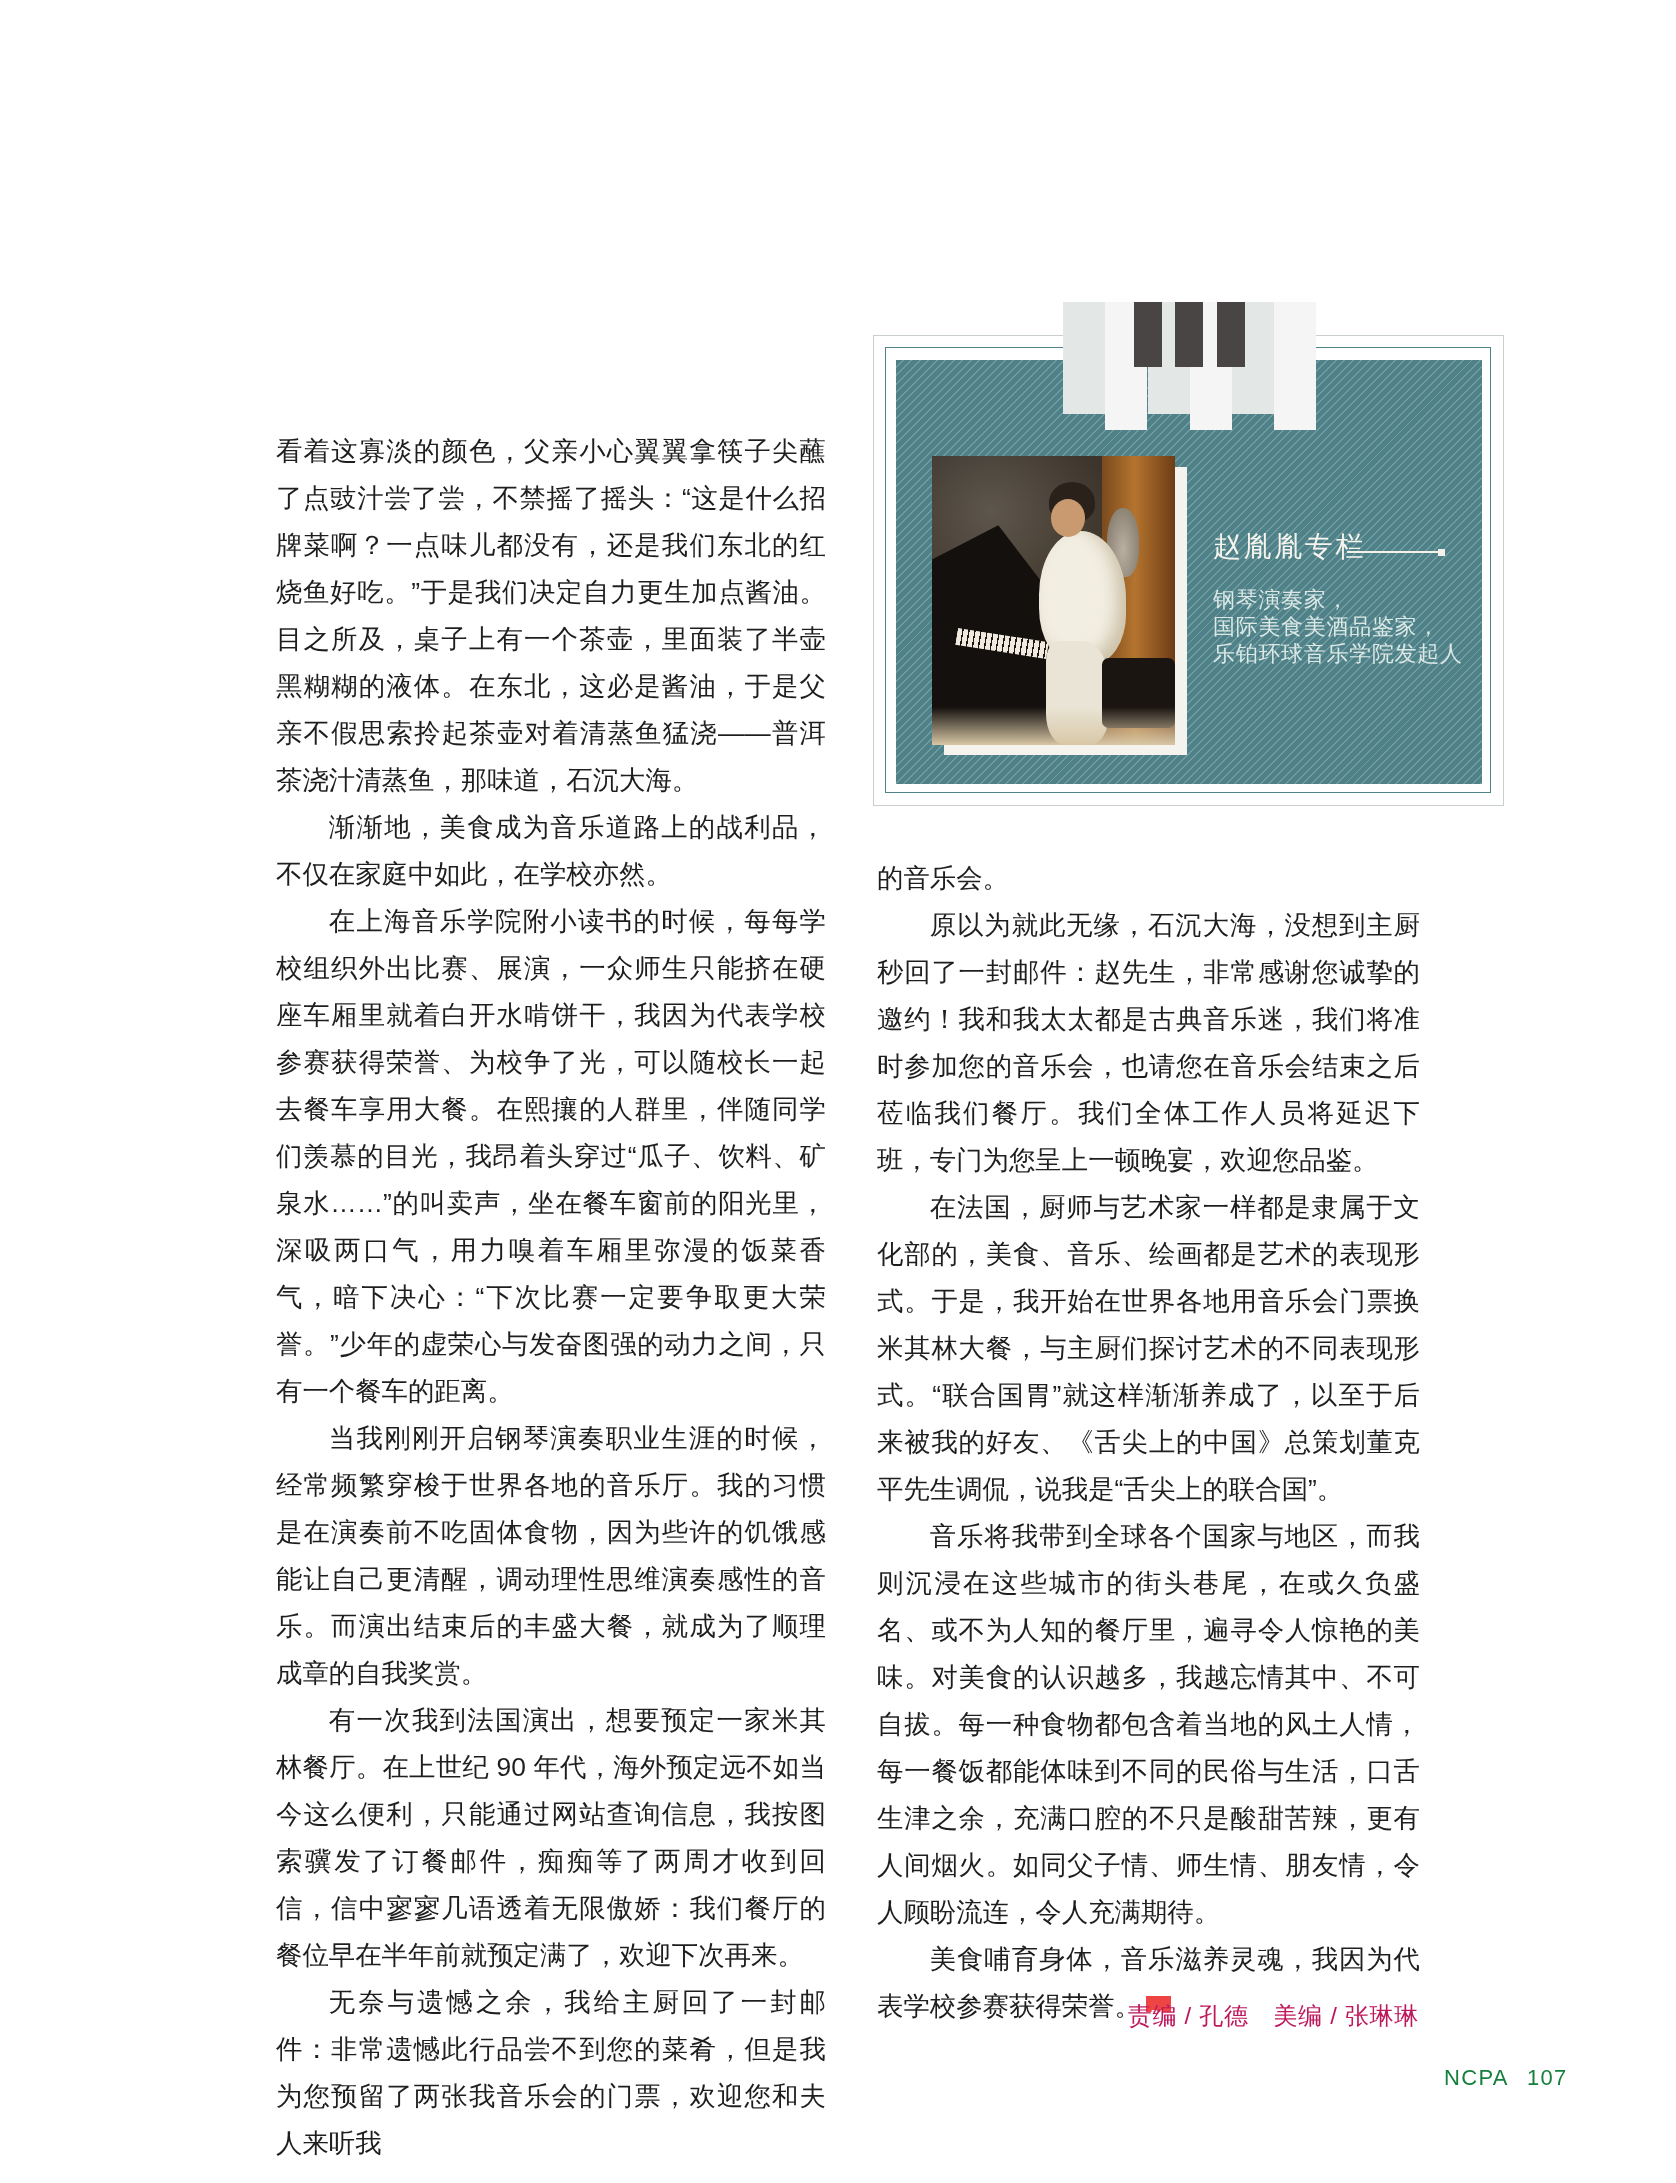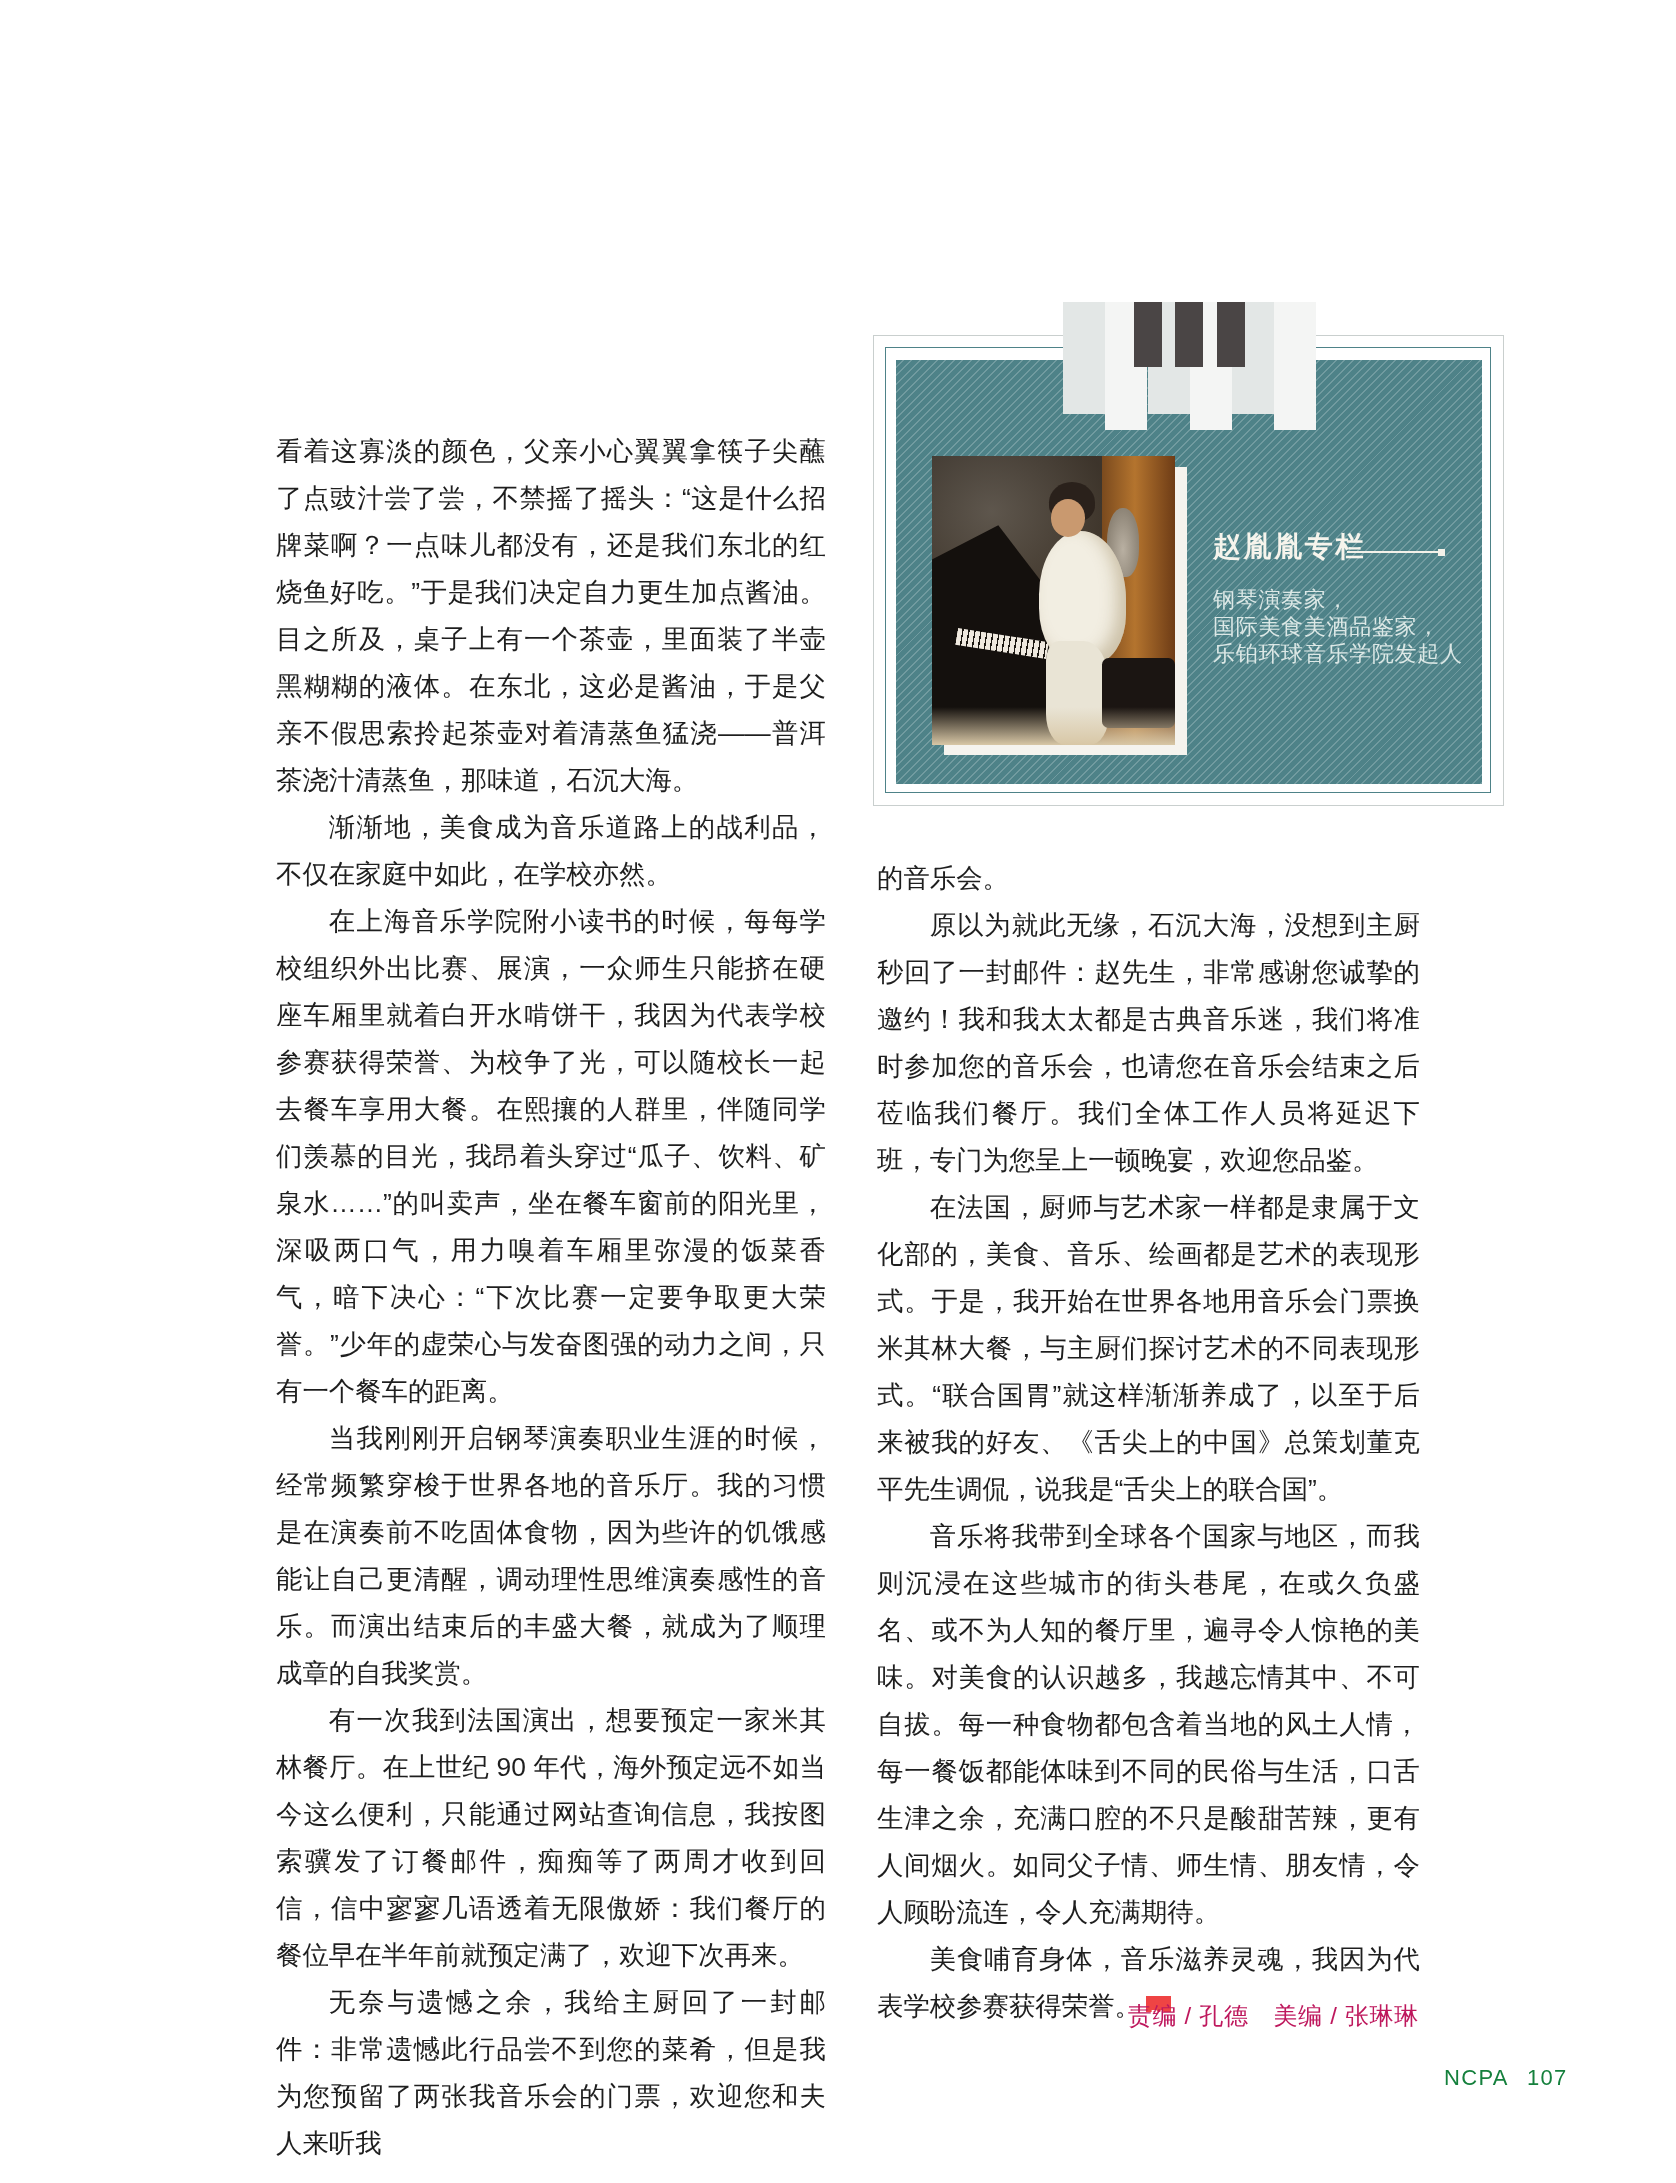--- a/index.html
+++ b/index.html
@@ -17,21 +17,21 @@
   .box-outer{position:absolute;left:873px;top:335px;width:629px;height:469px;border:1.3px solid #c9cfce;}
   .box-mid{position:absolute;left:10.6px;top:11.2px;width:604px;height:444px;border:1.3px solid #4e8288;}
   .box-fill{
     position:absolute;left:22px;top:24px;width:586px;height:424px;
     background-color:#4e8288;
     background-image:repeating-linear-gradient(135deg, rgba(255,255,255,0) 0px, rgba(255,255,255,0) 4.6px, rgba(255,255,255,0.20) 4.6px, rgba(255,255,255,0.20) 6px);
   }
   .box-title{
     position:absolute;left:1213px;top:528px;
     font-family:"Liberation Serif","DejaVu Serif",serif;
-    font-size:28px;font-weight:bold;color:#f6f4ec;letter-spacing:2.6px;white-space:nowrap;
+    font-size:28px;font-weight:normal;color:#f6f4ec;letter-spacing:2.6px;white-space:nowrap;
   }
   .deco-line{position:absolute;left:1347px;top:551px;width:91px;height:2px;background:#f3f1e9;}
   .deco-dot{position:absolute;left:1438px;top:549px;width:6.6px;height:6.6px;background:#f3f1e9;}
   .box-desc{position:absolute;left:1213px;top:586px;font-size:22px;line-height:27px;color:#dce8e6;letter-spacing:0.7px;}
   
   .keys{position:absolute;left:1063px;top:302px;width:254px;height:129px;}
   .wkey{position:absolute;top:0;width:42px;}
   .wkey.gray{background:#e3e7e6;height:112px;}
   .wkey.white{background:#f4f5f4;height:128px;}
   .bkey{position:absolute;top:0;width:28px;height:65px;background:#4a4545;}

